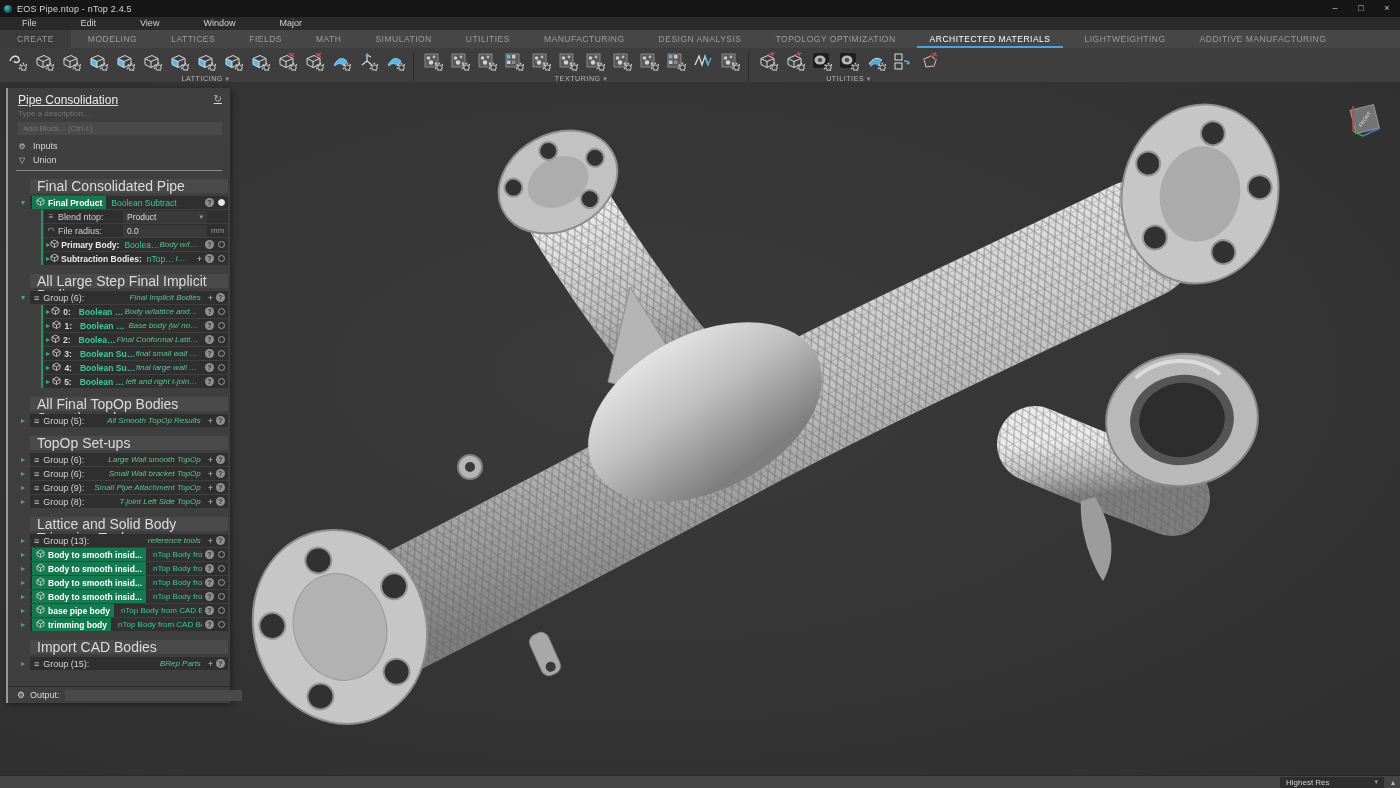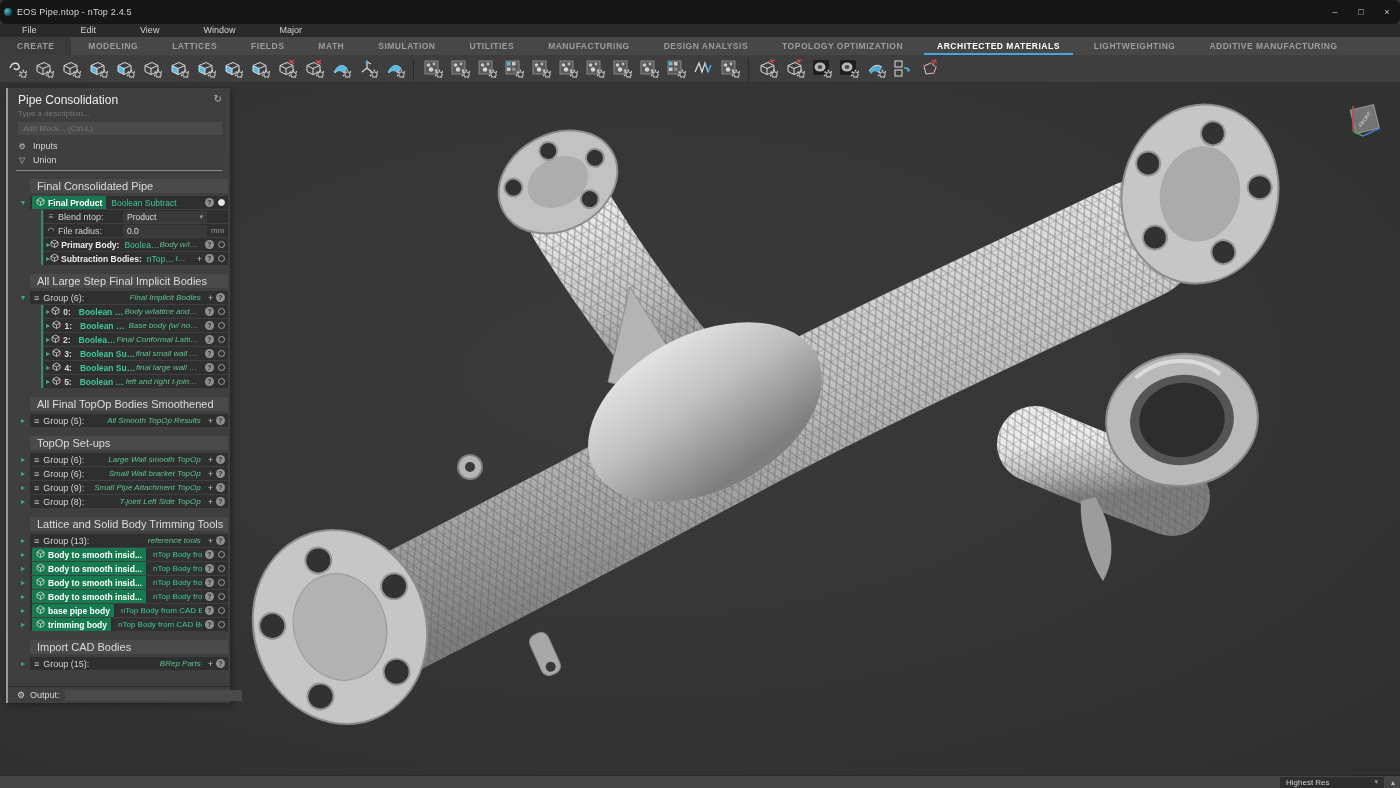--- a/index.html
+++ b/index.html
@@ -1,34 +1,34 @@
 <!DOCTYPE html>
 <html><head>
 <meta charset="utf-8">
 <style>
   * { margin:0; padding:0; box-sizing:border-box; }
   html,body { width:1400px; height:788px; overflow:hidden; background:#303030;
     font-family:"Liberation Sans", sans-serif; -webkit-font-smoothing:antialiased; }
   .app { position:relative; width:1400px; height:788px; }
 
   
-  .titlebar { height:24px; background:#161616; color:#d6d6d6; font-size:9px;
-    display:flex; align-items:center; padding-left:4px;border-radius:6px; }
+  .titlebar { height:17px; background:#161616; color:#d6d6d6; font-size:9px;
+    display:flex; align-items:center; padding-left:4px; }
   .app-logo { width:8px; height:8px; border-radius:50%;
     background:radial-gradient(circle at 35% 35%, #49c0b2, #144a5e 70%); margin-right:5px; }
   .tb-title { flex:1; letter-spacing:.2px; }
   .win-controls { display:flex; height:13px; }
   .win-btn { width:26px; text-align:center; font-size:9px; line-height:13px; color:#c9c9c9; }
 
   
   .menubar { height:13px; background:#2a2a2a; display:flex; align-items:center; font-size:9px; color:#d2d2d2; }
   .menu-item { padding:0 22px; line-height:13px; }
 
   
-  .tabbar { height:18px; background:#474747; display:flex; font-size:8.5px; font-weight:bold;
+  .tabbar { height:18px; background:#474747; display:flex; font-size:8.5px; font-weight:normal;
     color:#9d9d9d; letter-spacing:.5px; }
   .tab { padding:0 17px; display:flex; align-items:center; position:relative; white-space:nowrap; }
   .tab.pressed { background:#3b3b3b; }
   .tab.active { color:#ffffff; }
   .tab.active::after { content:""; position:absolute; left:4px; right:4px; bottom:0; height:2px; background:#4aa3e0; }
 
   
   .toolbar { height:38px; background:#3e3e3e; display:flex; align-items:stretch; padding-left:3px;
     border-bottom:1px solid #262626; }
   .tb-group { display:flex; flex-direction:column; }
@@ -50,34 +50,34 @@
   .res-dd { background:#2e2e2e; color:#cfcfcf; font-size:8px; height:11px; min-width:104px;
     display:flex; align-items:center; justify-content:space-between; padding:0 6px; }
   .res-dd .caret { color:#9a9a9a; font-size:7px; }
   .collapse-btn { color:#b8b8b8; font-size:8px; line-height:11px; }
 
   
   .panel { position:absolute; left:6px; top:88px; width:224px; height:615px; background:#3f3f3f;
     border-left:2px solid #9a9a9a; box-shadow:2px 2px 6px rgba(0,0,0,.35); font-size:9px; color:#d5d5d5;
     display:flex; flex-direction:column; }
   .panel-head { padding:5px 8px 4px 10px; }
-  .panel-title-row { display:flex; align-items:flex-start; }
+  .panel-title-row { display:flex; align-items:flex-start;text-decoration:underline; }
   .panel-title { font-size:12px; color:#ececec; flex:1; }
   .refresh { color:#b5b5b5; font-size:10px; }
   .panel-desc { width:100%; background:transparent; border:none; color:#8f8f8f; font-size:8px; margin-top:2px;
     font-family:"Liberation Sans",sans-serif; }
   .add-block { width:100%; background:#4a4a4a; border:none; height:13px; margin-top:4px; color:#9a9a9a;
     font-size:8px; padding:0 5px; font-family:"Liberation Sans",sans-serif; }
   .hrow { height:14px; display:flex; align-items:center; gap:6px; padding-left:9px; color:#d5d5d5; }
   .hrow .hicon { color:#c0c0c0; font-size:8px; width:10px; text-align:center; }
   .hdivider { height:1px; background:#8a8a8a; margin:3px 8px 2px 8px; }
 
   .rows { flex:1; overflow:hidden; padding-top:3px; }
   .sec { height:14px; line-height:14px; background:#4a4a4a; margin:3px 2px 3px 22px; padding-left:7px;
-    color:#dcdcdc; font-size:11px; }
+    color:#dcdcdc; font-size:14px; }
   .prow { height:13px; margin:1px 2px 1px 22px; background:#2f2f2f; display:flex; align-items:center;
     padding:0 3px 0 2px; position:relative; }
   .arrow-out { position:absolute; left:-12px; width:10px; text-align:center; color:#3fae7e; font-size:8px; }
   .chip { background:#157a50; height:13px; display:flex; align-items:center; gap:3px; padding:0 4px;
     color:#ffffff; font-weight:bold; font-size:8.5px; white-space:nowrap; }
   .fn { color:#3ec79c; font-size:8.5px; margin-left:5px; white-space:nowrap; overflow:hidden; text-overflow:ellipsis; }
   .fnbox { background:#313131; color:#3ec79c; font-size:8px; height:13px; display:flex; align-items:center;
     padding:0 4px; margin-left:3px; flex:1; white-space:nowrap; overflow:hidden; }
   .note { color:#5cc491; font-style:italic; font-size:8px; margin-left:auto; padding-right:3px;
     white-space:nowrap; overflow:hidden; text-overflow:ellipsis; max-width:118px; }

